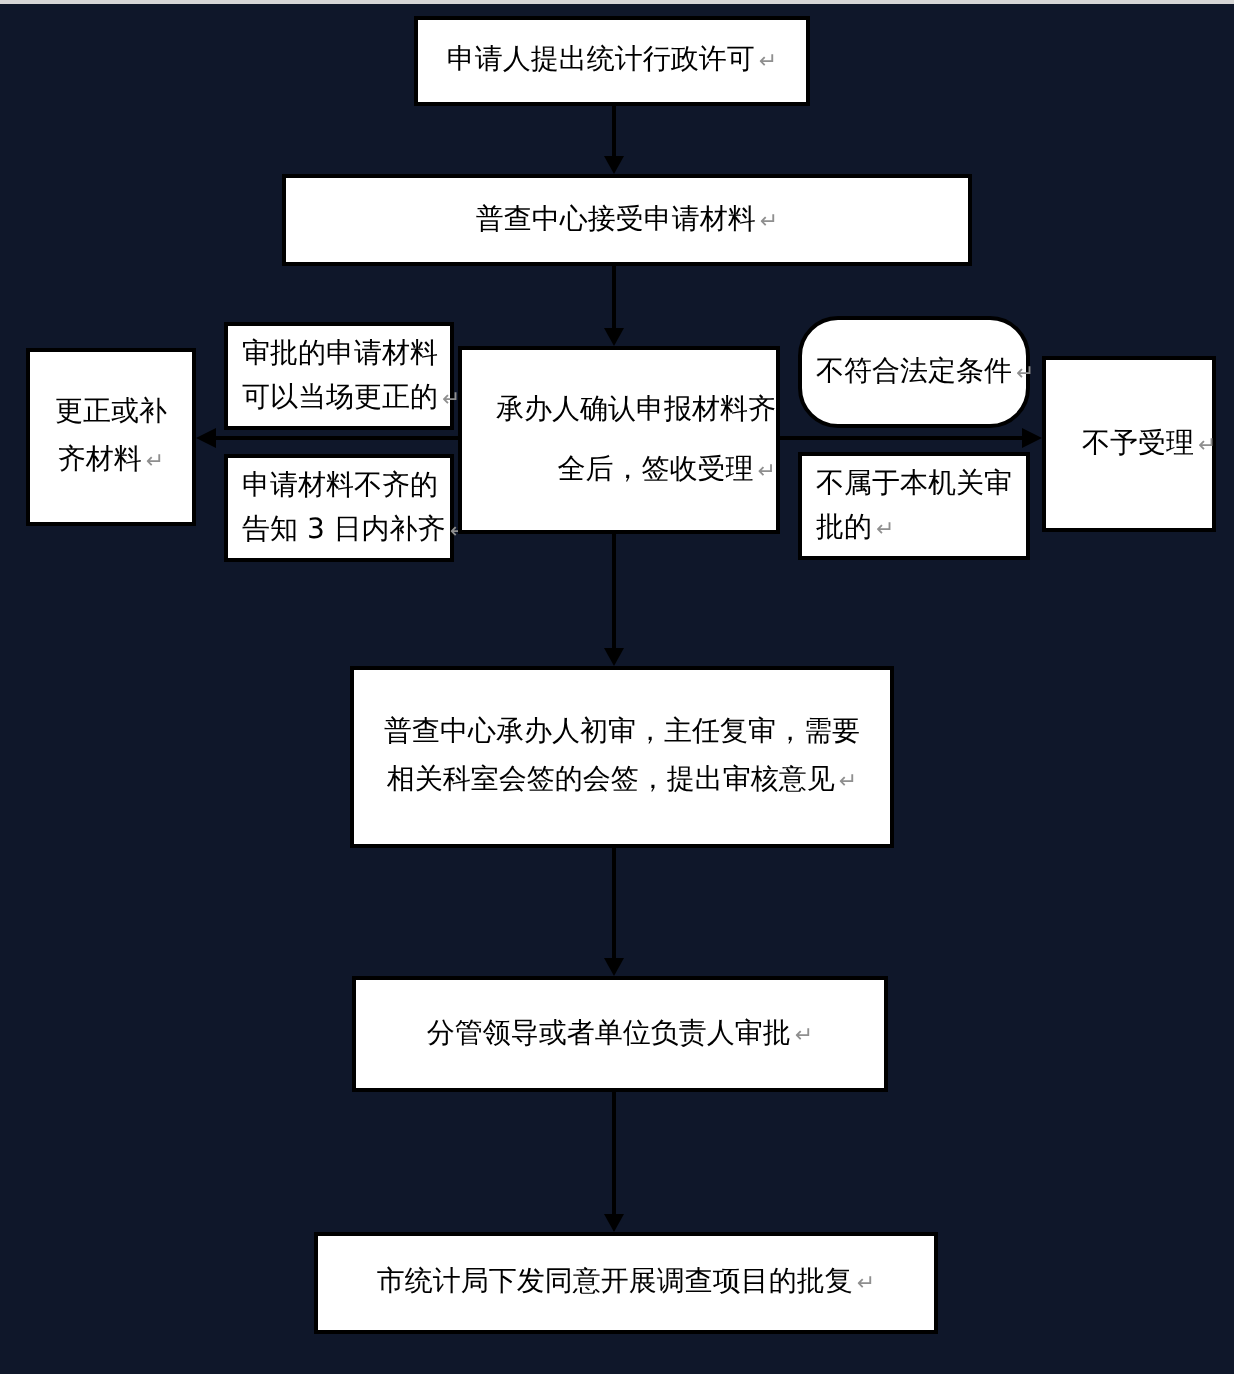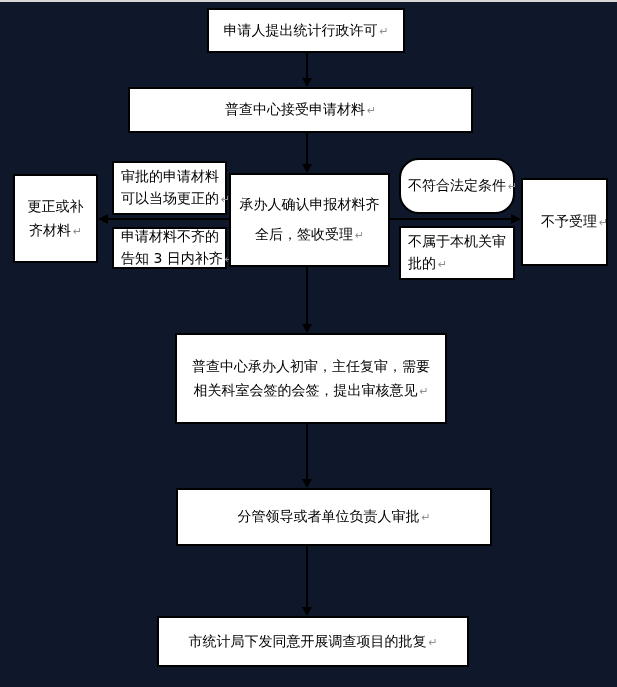--- a/index.html
+++ b/index.html
@@ -40,30 +40,30 @@
     padding-left: 7px;
     padding-right: 2px;
   }
   .ret {
     color: #8f8f8f;
     font-size: 11px;
     margin-left: 2px;
   }
   
   #b-apply      { left:207px; top:8px;   width:198px; height:45px; }
-  #b-accept     { left:128px; top:87px;  width:345px; height:46px;text-align:center; }
+  #b-accept     { left:141px; top:87px;  width:345px; height:46px;text-align:center; }
   #b-onsite     { left:112px; top:161px; width:115px; height:54px; }
-  #b-incomplete { left:112px; top:227px; width:115px; height:42px; }
+  #b-incomplete { left:112px; top:227px; width:115px; height:54px; }
   #b-correct    { left:13px;  top:174px; width:85px;  height:89px; line-height:24px; }
-  #b-confirm    { left:229px; top:173px; width:161px; height:94px; line-height:30px; }
+  #b-confirm    { left:229px; top:173px; width:161px; height:94px; line-height:30px;text-align:right; }
   #b-illegal    { left:399px; top:158px; width:116px; height:56px;border-radius:20px; }
   #b-notours    { left:399px; top:226px; width:116px; height:54px; }
   #b-reject     { left:521px; top:178px; width:87px;  height:88px;padding-left:18px; }
   #b-review     { left:175px; top:333px; width:272px; height:91px; line-height:24px; }
-  #b-approve    { left:176px; top:488px; width:316px; height:58px; }
+  #b-approve    { left:176px; top:488px; width:268px; height:58px; }
   #b-issue      { left:157px; top:616px; width:312px; height:51px; }
   
   .vshaft {
     position: absolute;
     left: 306px;
     width: 2px;
     background: #000000;
   }
   .head-down {
     position: absolute;

